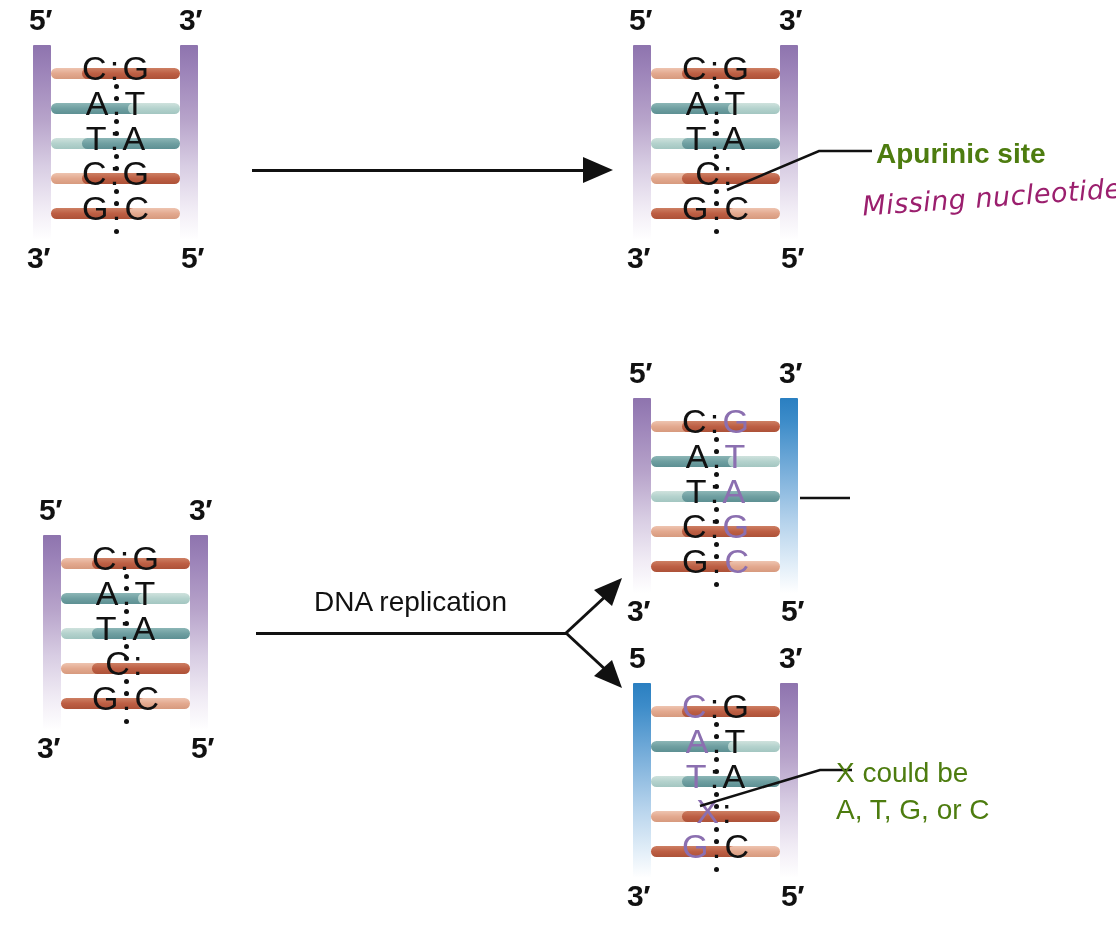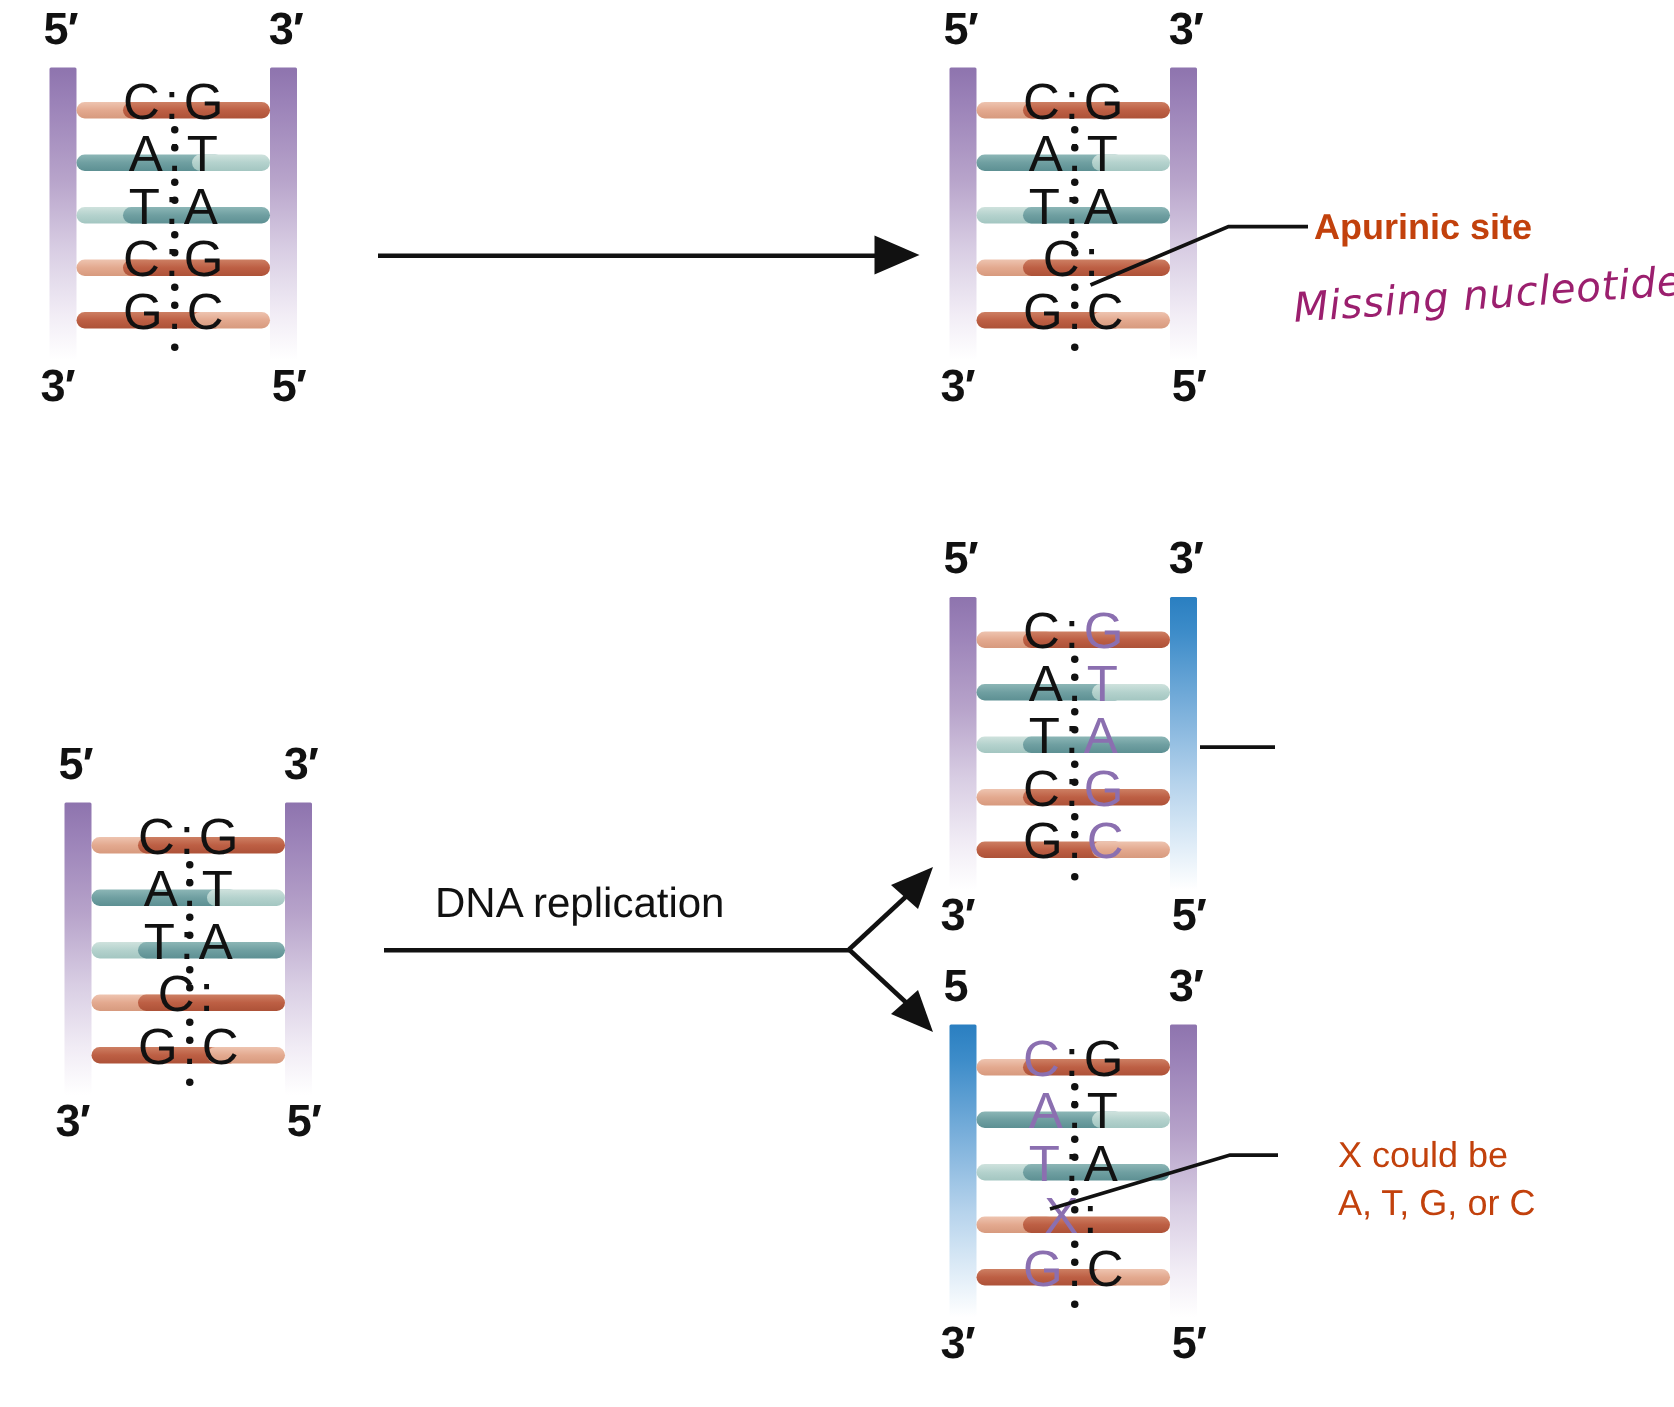--- a/index.html
+++ b/index.html
@@ -56,25 +56,25 @@
     position:absolute;width:0;height:0;
     border-top:13px solid transparent;
     border-bottom:13px solid transparent;
     border-left:30px solid #111;
   }
   .arrow-label{
     position:absolute;white-space:nowrap;color:#111;
     font-family:"Liberation Sans", sans-serif;
   }
   .lbl-bold{font-size:29px;font-weight:700;}
-  .lbl-reg{font-size:28px;font-weight:400;}
+  .lbl-reg{font-size:28px;font-weight:400;margin-left:24px;}
 
   .callout-label{
-    position:absolute;white-space:pre-line;color:#c2410c;
-    font-size:24px;line-height:1.32;
+    position:absolute;white-space:pre-line;color:#4d7c0f;
+    font-size:28px;line-height:1.32;
     font-family:"Liberation Sans", sans-serif;
   }
   .callout-label.bold{font-weight:700;}
 
   .hand{
     position:absolute;white-space:nowrap;
     color:#9b1f6e;
     font-size:27px;
     font-family:"DejaVu Sans", sans-serif;
     font-style:italic;
@@ -269,16 +269,16 @@
 
   <div class="hand" style="left:862px; top:181px;">Missing nucleotide?</div>
 
   <svg class="lead" width="60" height="10" style="left:800px; top:494px;">
     <line x1="0" y1="4" x2="50" y2="4" stroke="#111" stroke-width="2.5"></line>
   </svg>
 
   <svg class="lead" width="180" height="70" style="left:700px; top:768px;">
     <path d="M 0 38 L 120 2 L 152 2" stroke="#111" stroke-width="2.5" fill="none"></path>
   </svg>
-  <div class="callout-label" style="left:892px; top:755px;">X could be
+  <div class="callout-label" style="left:836px; top:755px;">X could be
 A, T, G, or C</div>
 
 </div>
 
 </body></html>

